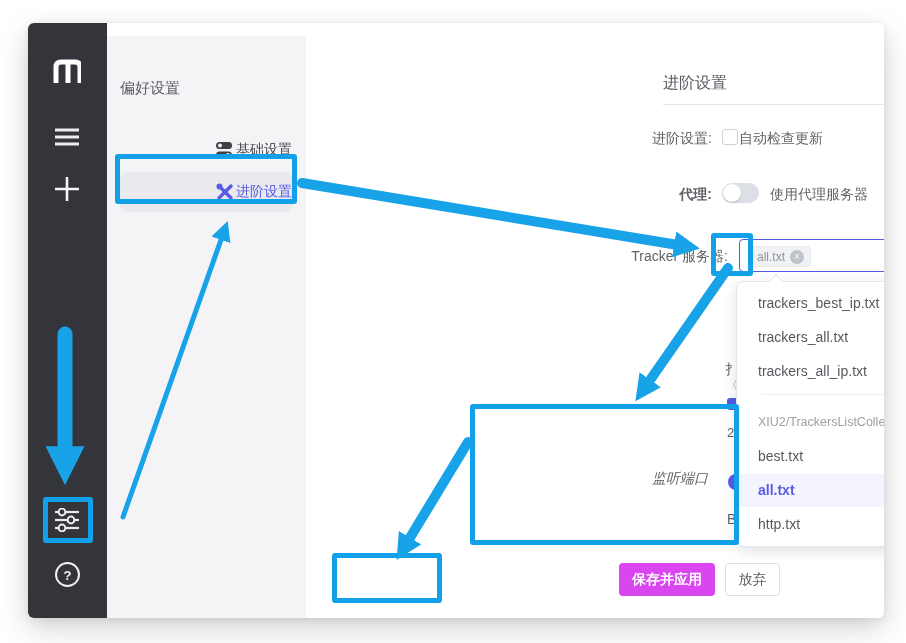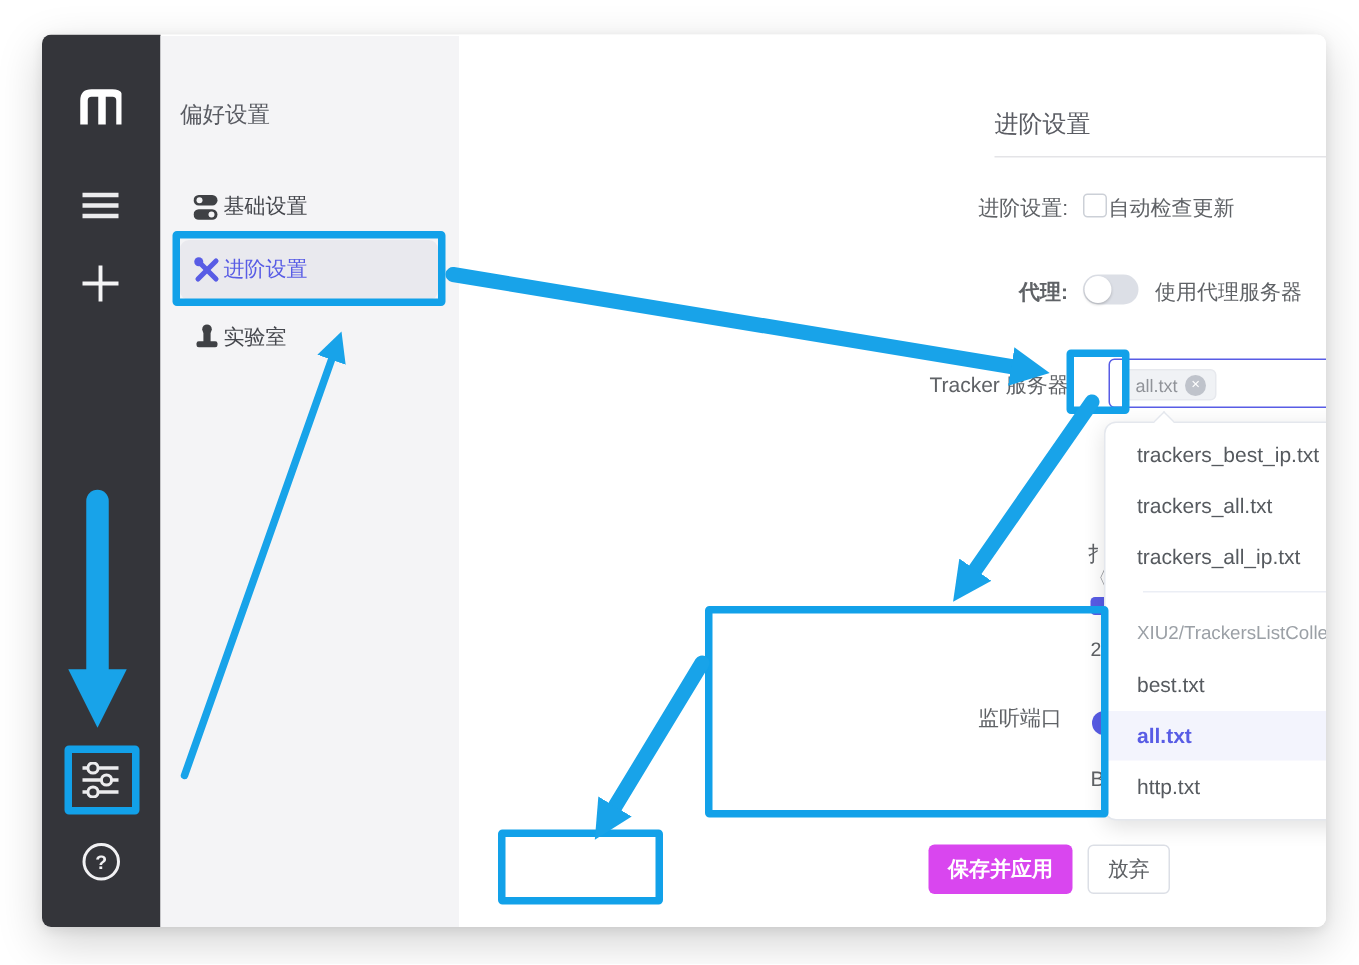--- a/index.html
+++ b/index.html
@@ -4,24 +4,24 @@
 <style>
   html,body{margin:0;padding:0;background:#fff;}
   *{box-sizing:border-box;font-family:"Liberation Sans","DejaVu Sans",sans-serif;}
   .stage{position:relative;width:906px;height:643px;background:#fff;overflow:hidden;}
   .window{position:absolute;left:28px;top:23px;width:856px;height:595px;background:#fff;
           border-radius:6px;box-shadow:0 10px 30px rgba(0,0,0,.18),0 2px 8px rgba(0,0,0,.08);overflow:hidden;}
   
   .dark-side{position:absolute;left:0;top:0;width:79px;height:595px;background:#34353a;}
   .dside-item{position:absolute;left:25px;width:28px;display:flex;align-items:center;justify-content:center;}
   
-  .prefs{position:absolute;left:79px;top:1px;width:199px;height:595px;background:#f4f4f6;}
+  .prefs{position:absolute;left:79px;top:13px;width:199px;height:595px;background:#f4f4f6;}
   .prefs-title{position:absolute;left:13px;top:43px;font-size:15px;color:#5a5c63;}
   .nav-row{position:absolute;left:13px;width:172px;height:38px;display:flex;align-items:center;gap:2px;
-           padding-left:9px;font-size:14px;color:#45474d;border-radius:6px;}
+           padding-left:9px;font-size:14px;color:#45474d;border-radius:6px;justify-content:flex-end;}
   .nav-row.sel{background:#e9e9ee;color:#585ce5;height:40px;}
   
   .main{position:absolute;left:278px;top:0;width:578px;height:595px;background:#fff;}
   .page-title{position:absolute;left:357px;top:50px;font-size:16px;color:#5a5c63;}
   .divider{position:absolute;left:357px;top:81px;width:461px;height:1px;background:#e4e4e7;}
   .lbl{position:absolute;font-size:14px;color:#5f6266;text-align:right;width:120px;}
   .ctl-txt{position:absolute;font-size:14px;color:#5f6266;}
   .checkbox{position:absolute;width:16px;height:16px;border:1px solid #ccd0d7;border-radius:3px;background:#fff;}
   .toggle{position:absolute;width:37px;height:20px;border-radius:10px;background:#dcdfe6;}
   .toggle .knob{position:absolute;left:1px;top:1px;width:18px;height:18px;border-radius:50%;background:#fff;box-shadow:0 1px 2px rgba(0,0,0,.2);}
@@ -126,58 +126,50 @@
 
       <div class="nav-row sel" style="top:136px;">
         <svg width="18" height="18">
           <line x1="4" y1="4" x2="15" y2="15" stroke="#585ce5" stroke-width="3.4" stroke-linecap="round"></line>
           <line x1="15" y1="3" x2="3" y2="15" stroke="#585ce5" stroke-width="3.4" stroke-linecap="round"></line>
           <circle cx="3.5" cy="3.5" r="3" fill="#585ce5"></circle>
         </svg>
         <span>进阶设置</span>
       </div>
 
-      <div class="nav-row" style="top:182px;">
-        <svg width="18" height="18">
-          <circle cx="9" cy="3.5" r="3.2" fill="#3f4145"></circle>
-          <rect x="6.6" y="4" width="4.8" height="8" fill="#3f4145"></rect>
-          <rect x="2" y="11.5" width="14" height="4" rx="1.5" fill="#3f4145"></rect>
-        </svg>
-        <span>实验室</span>
-      </div>
     </div>
 
     <div class="main">
       <div class="page-title">进阶设置</div>
       <div class="divider"></div>
 
       <div class="lbl" style="left:286px;top:107px;">进阶设置:</div>
       <div class="checkbox" style="left:416px;top:106px;"></div>
       <div class="ctl-txt" style="left:433px;top:107px;">自动检查更新</div>
 
       <div class="lbl" style="left:286px;top:163px;font-weight:bold;">代理:</div>
       <div class="toggle" style="left:416px;top:160px;">
         <div class="knob"></div>
       </div>
       <div class="ctl-txt" style="left:464px;top:163px;">使用代理服务器</div>
 
-      <div class="lbl" style="left:302px;top:225px;text-align:center;">Tracker 服务器:</div>
+      <div class="lbl" style="left:302px;top:225px;">Tracker 服务器:</div>
       <div class="select">
         <div class="tag">
           <span>all.txt</span>
           <span class="tag-close">×</span>
         </div>
 
       </div>
 
       <div class="frag ctl-txt" style="left:419px;top:338px;">扌</div>
       <div class="frag ctl-txt" style="left:420px;top:354px;font-size:12px;color:#909399;">〈</div>
       <div class="frag" style="left:421px;top:375px;width:9px;height:12px;background:#585ce5;border-radius:3px 0 0 3px;"></div>
       <div class="frag ctl-txt" style="left:421px;top:402px;font-size:13px;">2</div>
-      <div class="lbl" style="left:282px;top:447px;z-index:1;">监听端口</div>
+      <div class="lbl" style="left:282px;top:447px;z-index:1;font-style:italic;">监听端口</div>
       <div class="frag" style="left:422px;top:451px;width:16px;height:16px;border-radius:50%;background:#585ce5;"></div>
       <div class="frag ctl-txt" style="left:421px;top:488px;">B</div>
 
       <div class="dropdown">
         <div class="dd-caret"></div>
         <div class="dd-item" style="top:5px;">trackers_best_ip.txt</div>
         <div class="dd-item" style="top:39px;">trackers_all.txt</div>
         <div class="dd-item" style="top:73px;">trackers_all_ip.txt</div>
         <div class="dd-div"></div>
         <div class="dd-group">XIU2/TrackersListCollection</div>

